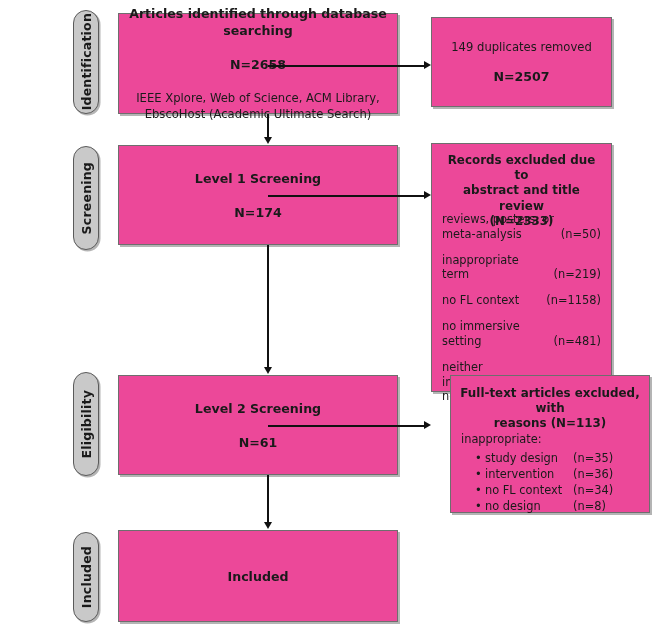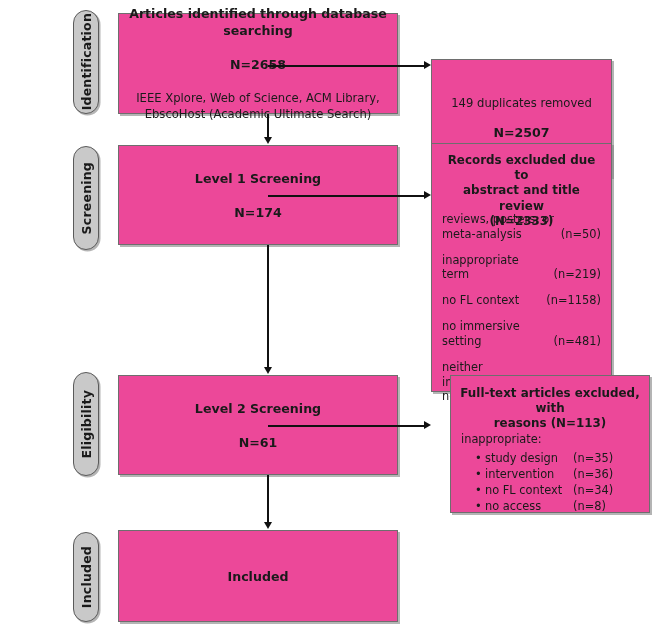--- a/index.html
+++ b/index.html
@@ -197,21 +197,21 @@
       <div class="t-bold">N=61</div>
     </div>
   </div>
 
   <div class="box" style="left:118px; top:530px; width:280px; height:92px;">
     <div class="center-stack">
       <div class="t-bold">Included</div>
     </div>
   </div>
 
-  <div class="box" style="left:431px; top:17px; width:181px; height:118px;margin-top:42px;">
+  <div class="box" style="left:431px; top:17px; width:181px; height:90px;">
     <div class="center-stack">
       <div class="t-reg">149 duplicates removed</div>
       <div class="gap-md"></div>
       <div class="t-bold">N=2507</div>
     </div>
   </div>
 
   <div class="box" style="left:431px; top:143px; width:181px; height:249px;">
     <div class="box-inner" style="top:9px;">
       <div class="rbox-title">Records excluded due to</div>
@@ -262,21 +262,21 @@
           <span class="btext">intervention</span>
           <span class="bnum">(n=36)</span>
         </li>
         <li>
           <span class="bdot">•</span>
           <span class="btext">no FL context</span>
           <span class="bnum">(n=34)</span>
         </li>
         <li>
           <span class="bdot">•</span>
-          <span class="btext">no access</span>
+          <span class="btext">no design</span>
           <span class="bnum">(n=8)</span>
         </li>
       </ul>
     </div>
   </div>
 
   <div class="hline" style="left:268px; top:65px; width:158px;"></div>
   <div class="arrow-right" style="left:424px; top:60.5px;"></div>
 
   <div class="vline" style="left:267px; top:114px; height:24px;"></div>

